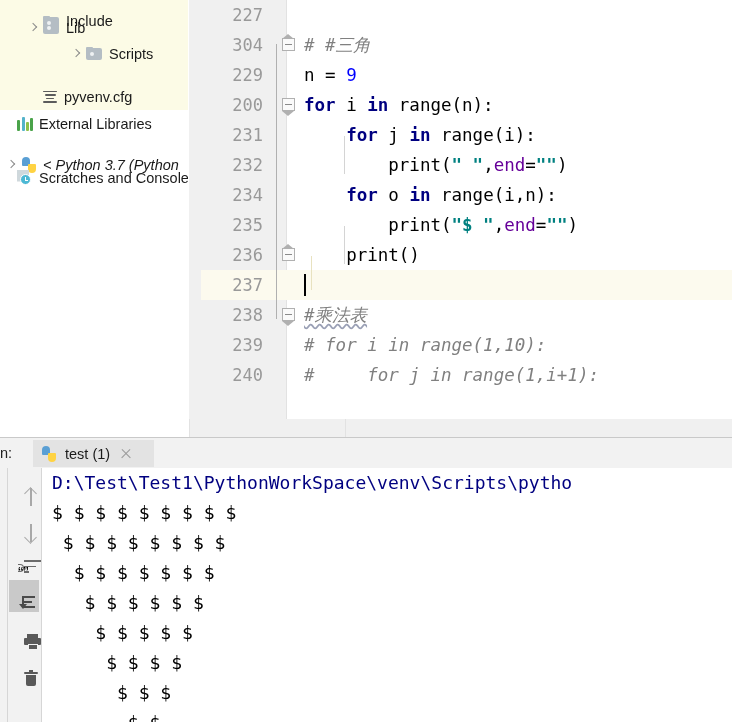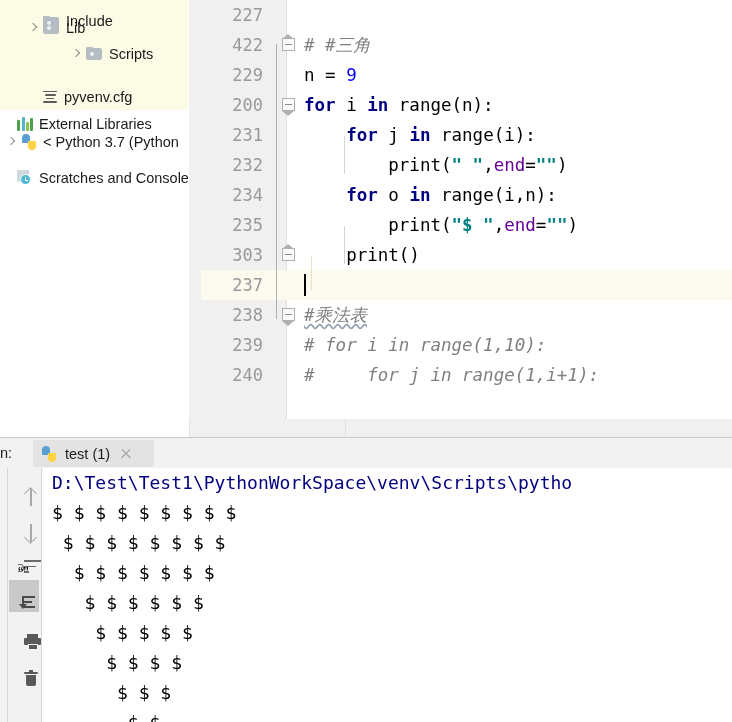--- a/index.html
+++ b/index.html
@@ -183,21 +183,21 @@
             <span style="display: inline-block; flex: 0 0 0px; width: 0px;"></span>
             <span class="tw"></span>
             <span class="libicon">
               <b></b>
               <b></b>
               <b></b>
               <b></b>
             </span>
             <span>External Libraries</span>
           </div>
-          <div class="tree-row" style="top: 128px;">
+          <div class="tree-row" style="top: 151px; font-style: italic;">
             <span style="display: inline-block; flex: 0 0 4px; width: 4px;"></span>
             <span class="tw arrow"></span>
             <span class="pyicon">
               <u class="b"></u>
               <u class="y"></u>
             </span>
             <span>&lt; Python 3.7 (Python</span>
           </div>
           <div class="tree-row" style="top: 164px;">
             <span style="display: inline-block; flex: 0 0 0px; width: 0px;"></span>
@@ -215,21 +215,21 @@
 
     <div class="editor">
       <div class="gutter"></div>
       <div class="gutter-sep"></div>
       <div class="lines" id="editor-lines">
           <div class="line">
             <div class="lineno">227</div>
             <div class="code"></div>
           </div>
           <div class="line">
-            <div class="lineno">422</div>
+            <div class="lineno">304</div>
             <div class="fold" style="top: 8px;">
               <span class="pk"></span>
               <span class="bx"></span>
               <span class="mn"></span>
             </div>
             <div class="code"><span class="cmt"># #三角</span></div>
           </div>
           <div class="line">
             <div class="lineno">229</div>
             <div class="code"><span>n = </span><span class="num">9</span></div>
@@ -253,21 +253,21 @@
           </div>
           <div class="line">
             <div class="lineno">234</div>
             <div class="code"><span>    </span><span class="kw">for</span><span> o </span><span class="kw">in</span><span> range(i,n):</span></div>
           </div>
           <div class="line">
             <div class="lineno">235</div>
             <div class="code"><span>        print(</span><span class="str">"$ "</span><span>,</span><span class="param">end</span><span>=</span><span class="str">""</span><span>)</span></div>
           </div>
           <div class="line">
-            <div class="lineno">303</div>
+            <div class="lineno">236</div>
             <div class="fold" style="top: 8px;">
               <span class="pk"></span>
               <span class="bx"></span>
               <span class="mn"></span>
             </div>
             <div class="code"><span>    print()</span></div>
           </div>
           <div class="line cur">
             <div class="gl"></div>
             <div class="hl"></div>

